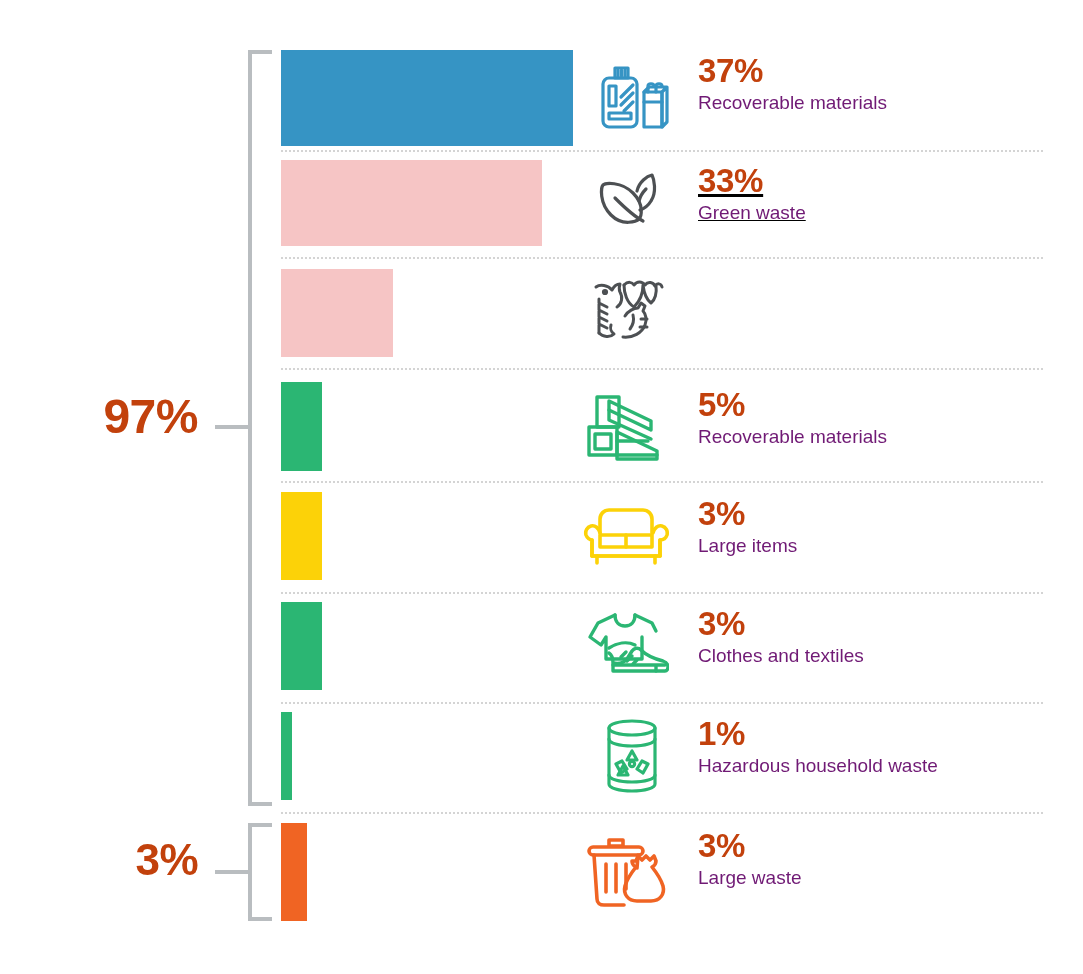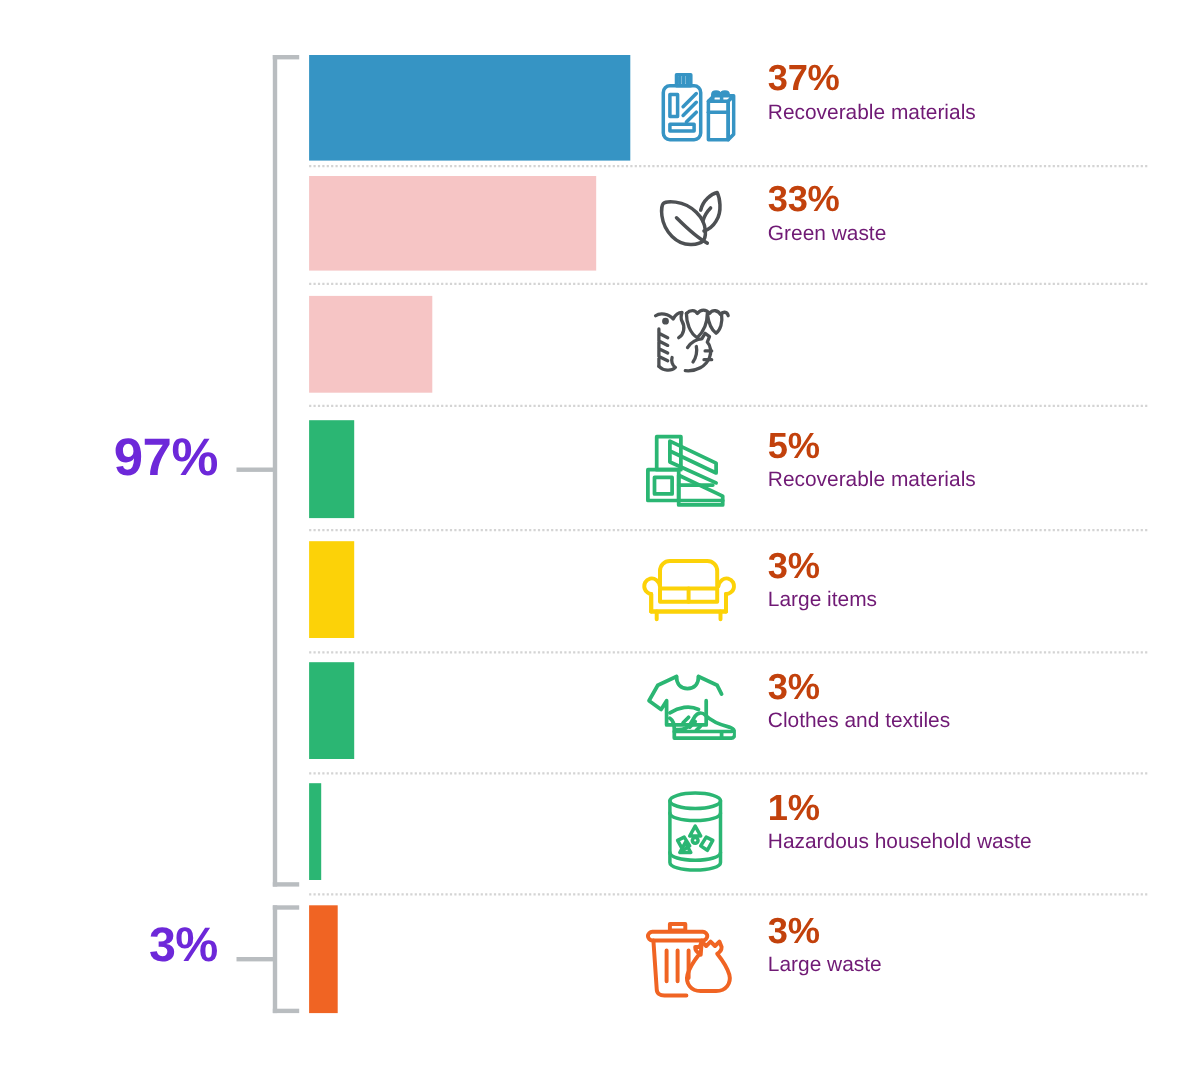--- a/index.html
+++ b/index.html
@@ -7,21 +7,21 @@
     width:1083px;height:974px;background:#ffffff;
     font-family:"Liberation Sans","DejaVu Sans",sans-serif;
     overflow:hidden;position:relative;
   }
   #infographic{position:relative;width:1083px;height:974px;}
 
   
   .group-label{
     position:absolute;
     font-weight:bold;
-    color:#6d28d9;
+    color:#c2410c;
     text-align:right;
     letter-spacing:-0.5px;
     line-height:1;
     white-space:nowrap;
   }
   #group-label-97{ right:885px; top:393px; font-size:48px; }
   #group-label-3 { right:885px; top:838px; font-size:44px; }
 
   
   .bracket{
@@ -105,21 +105,21 @@
 
   <div class="bar" style="top:160px;left:281px;width:261px;height:86px;background:#f6c5c5;"></div>
   <div class="icon-wrap" style="left:586px;top:160px;width:86px;height:86px;">
     <svg width="72" height="72" viewBox="0 0 72 72" fill="none" stroke="#4d5053" stroke-width="3.2" stroke-linejoin="round" stroke-linecap="round">
       <path d="M40 26C28 14 12 16 10 18c-2 2-4 18 8 30 12 12 26 6 28 4 2-2 6-14-6-26z"></path>
       <path d="M22 31c6 6 18 18 28 23"></path>
       <path d="M44 24c2-9 10-15 15-16 2 4 5 17-1 26-3 5-8 8-11 9"></path>
       <path d="M53 22c-3 3-6 8-7 12"></path>
     </svg>
   </div>
-  <div class="text-block" style="top:164px;">
+  <div class="text-block" style="top:164px;text-decoration:underline;">
     <div class="pct">33%</div>
     <div class="name">Green waste</div>
   </div>
   <div class="row-sep" style="top:257px;"></div>
 
   <div class="bar" style="top:269px;left:281px;width:112px;height:88px;background:#f6c5c5;"></div>
   <div class="icon-wrap" style="left:582px;top:269px;width:92px;height:88px;">
     <svg width="78" height="76" viewBox="0 0 78 76" fill="none" stroke="#4d5053" stroke-width="3" stroke-linejoin="round" stroke-linecap="round">
       <path d="M7 12c4-3 12-2 16 3 2-4 5-6 8-6-1 3-1 6 0 8 3 5 2 12-3 15"></path>
       <circle cx="16" cy="17" r="1.6" fill="#4d5053"></circle>

